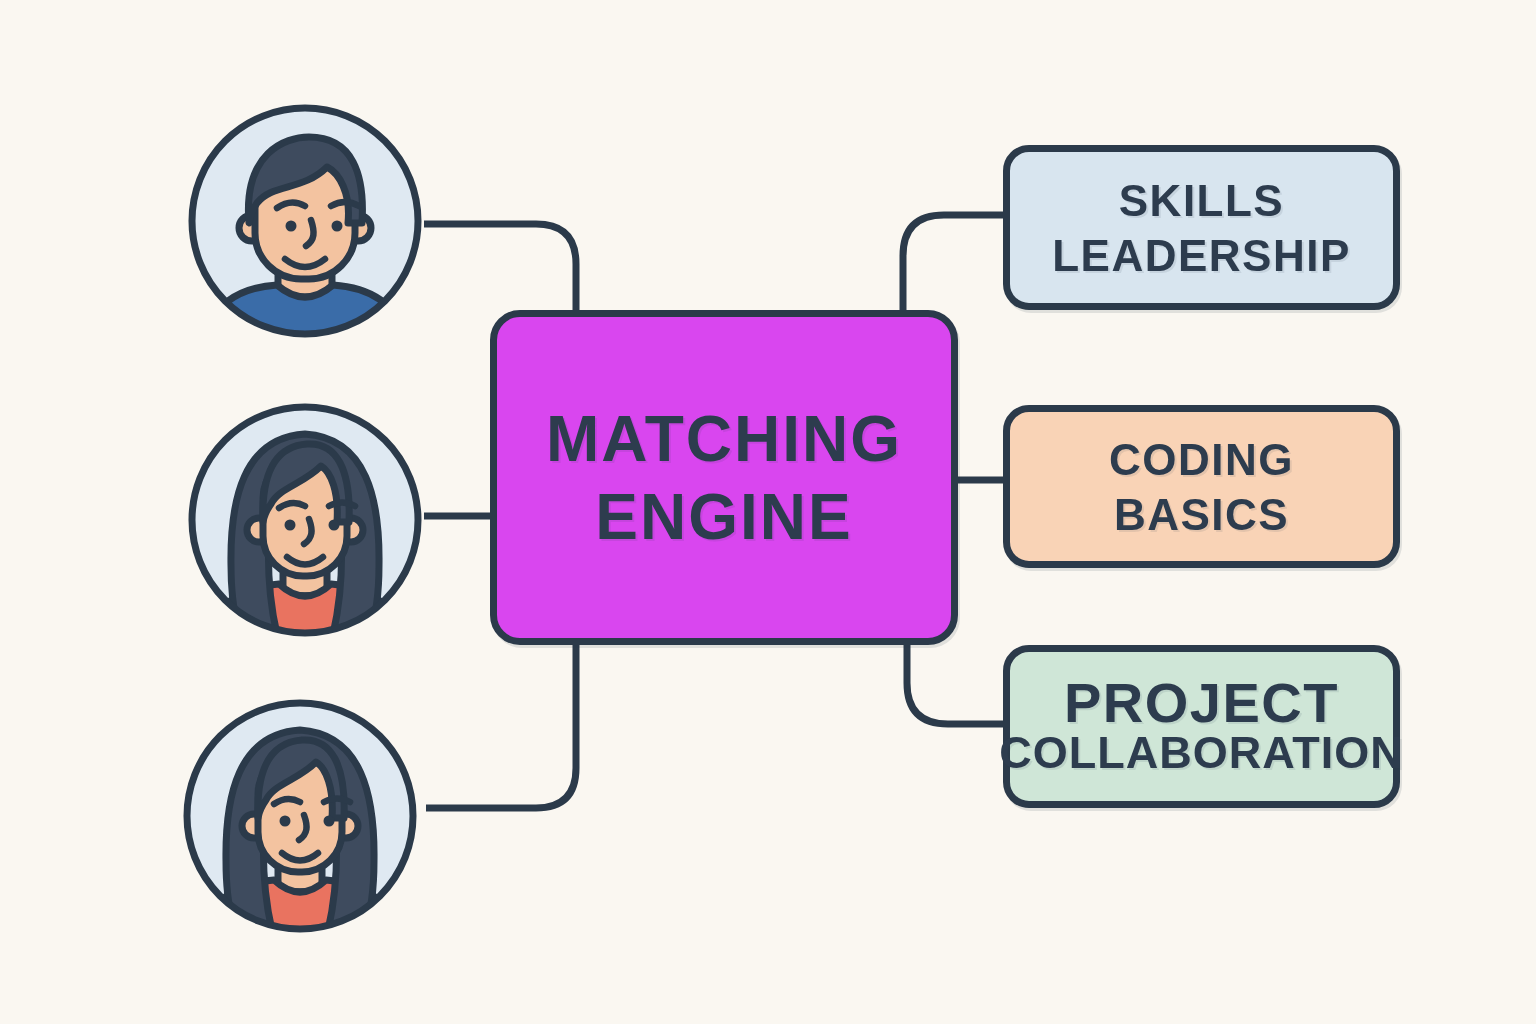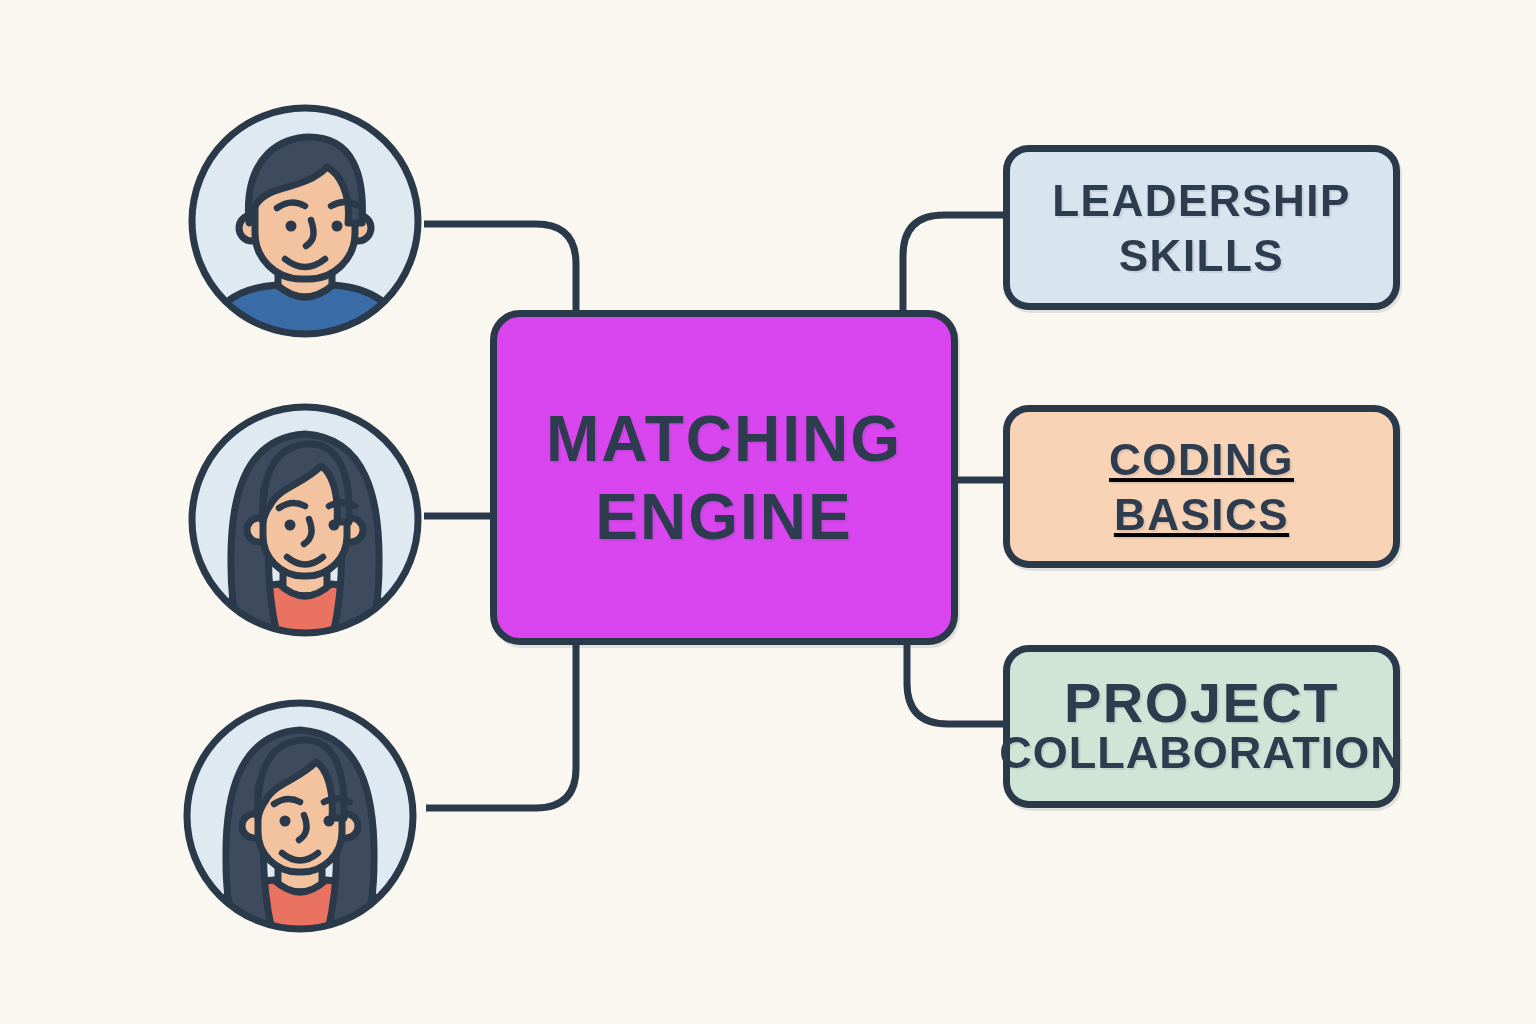--- a/index.html
+++ b/index.html
@@ -29,21 +29,21 @@
     letter-spacing:1.5px;
     text-align:center;
     text-shadow:2px 2px 0 rgba(43,58,74,0.10);
     white-space:nowrap;
     line-height:1.18;
   }
   .engine-node{left:490px;top:310px;width:468px;height:335px;border-radius:30px;}
   .engine-node .ln{font-size:64px;line-height:78px;letter-spacing:2px;}
 
   .skill-leadership{left:1003px;top:145px;width:397px;height:165px;border-radius:26px;}
-  .skill-coding{left:1003px;top:405px;width:397px;height:163px;border-radius:26px;text-decoration:underline;}
+  .skill-coding{left:1003px;top:405px;width:397px;height:163px;border-radius:26px;}
   .skill-project{left:1003px;top:645px;width:397px;height:163px;border-radius:26px;}
   .skill-leadership .ln,.skill-coding .ln{font-size:44px;line-height:55px;}
   .skill-project .ln1{font-size:56px;line-height:52px;}
   .skill-project .ln2{font-size:45px;line-height:48px;letter-spacing:1px;}
 
   
   .avatar{position:absolute;z-index:2;width:240px;height:240px;}
   .avatar svg{display:block;width:100%;height:100%;}
   .avatar-1{left:185px;top:101px;}
   .avatar-2{left:185px;top:400px;}
@@ -142,22 +142,22 @@
       <circle cx="120" cy="120" r="113" style="fill:none;stroke:var(--line);stroke-width:7"></circle>
     </svg>
   </div>
 
   <div class="node engine-node" style="background-color: #d946ef;">
     <div class="ln">MATCHING</div>
     <div class="ln">ENGINE</div>
   </div>
 
   <div class="node skill-leadership" style="background-color: rgb(216, 229, 239);">
+    <div class="ln">SKILLS</div>
     <div class="ln">LEADERSHIP</div>
-    <div class="ln">SKILLS</div>
   </div>
 
   <div class="node skill-coding" style="background-color: rgb(249, 211, 182);">
     <div class="ln">CODING</div>
     <div class="ln">BASICS</div>
   </div>
 
   <div class="node skill-project" style="background-color: rgb(207, 230, 215);">
     <div class="ln ln1">PROJECT</div>
     <div class="ln ln2">COLLABORATION</div>

